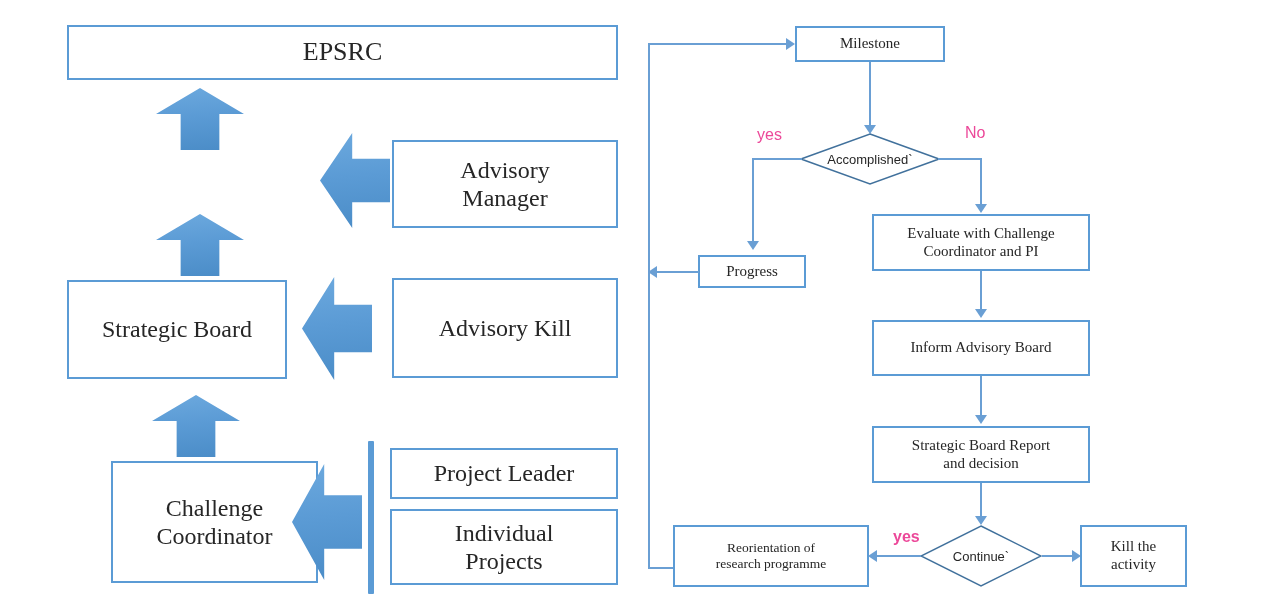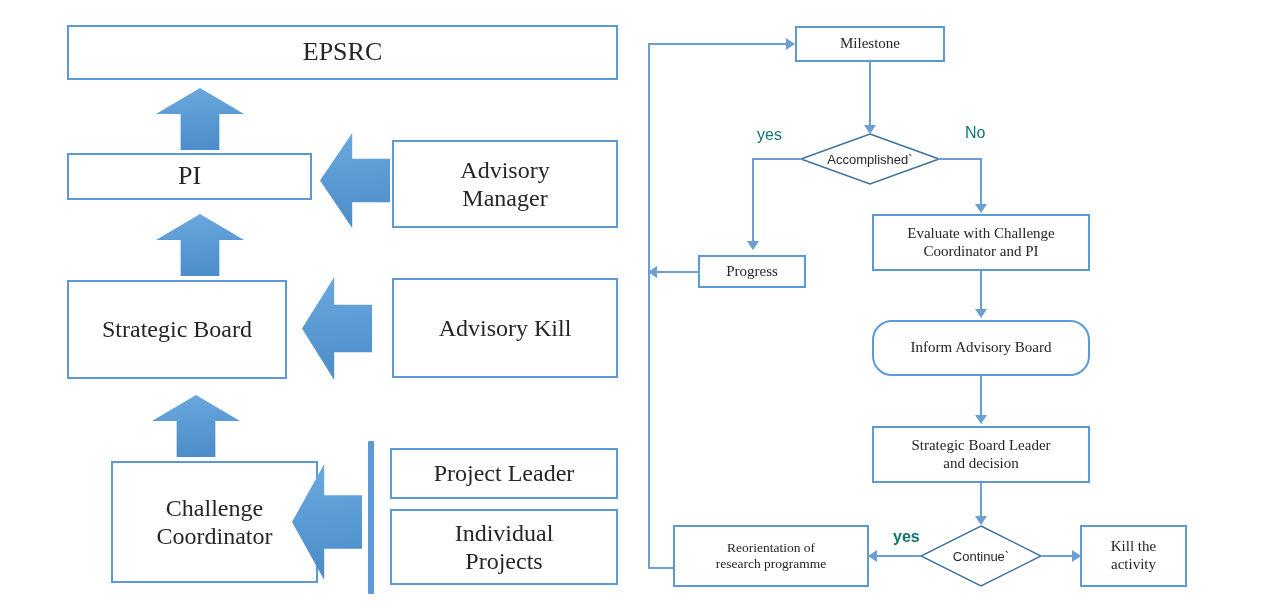--- a/index.html
+++ b/index.html
@@ -105,34 +105,33 @@
     align-items: center;
     justify-content: center;
     font-size: 13px;
     color: #262626;
   }
 
   
   .edgelabel {
     position: absolute;
     font-size: 16px;
-    color: #0f766e;
+    color: #ec4899;
   }
   .edgelabel.bold { font-weight: bold; font-size: 16px; }
 </style>
 </head>
 <body>
 
 <div id="canvas">
 
   <div class="node org-lg" style="left:67px; top:25px; width:551px; height:55px;">EPSRC</div>
 
   <div class="blockarrow arrow-up" style="left:156px; top:88px; width:88px; height:62px;"></div>
 
-  <div class="node org-lg" style="left:67px; top:153px; width:245px; height:47px;">PI</div>
 
   <div class="blockarrow arrow-left" style="left:320px; top:133px; width:70px; height:95px;"></div>
 
   <div class="node org-md" style="left:392px; top:140px; width:226px; height:88px;">Advisory
 Manager</div>
 
   <div class="blockarrow arrow-up" style="left:156px; top:214px; width:88px; height:62px;"></div>
 
   <div class="node org-md" style="left:67px; top:280px; width:220px; height:99px;">Strategic Board</div>
 
@@ -187,26 +186,26 @@
   <div class="ln v" style="left:980px; top:158px; height:48px;"></div>
   <div class="arrowhead ah-down" style="left:975px; top:204px;"></div>
   <div class="edgelabel" style="left:965px; top:124px;">No</div>
 
   <div class="node flow" style="left:872px; top:214px; width:218px; height:57px;text-align:center;">Evaluate with Challenge
 Coordinator  and PI</div>
 
   <div class="ln v" style="left:980px; top:271px; height:40px;"></div>
   <div class="arrowhead ah-down" style="left:975px; top:309px;"></div>
 
-  <div class="node flow" style="left:872px; top:320px; width:218px; height:56px;border-radius:20px;">Inform Advisory  Board</div>
+  <div class="node flow" style="left:872px; top:320px; width:218px; height:56px;">Inform Advisory  Board</div>
 
   <div class="ln v" style="left:980px; top:376px; height:42px;"></div>
   <div class="arrowhead ah-down" style="left:975px; top:415px;"></div>
 
-  <div class="node flow" style="left:872px; top:426px; width:218px; height:57px;">Strategic Board Leader
+  <div class="node flow" style="left:872px; top:426px; width:218px; height:57px;">Strategic Board Report
 and decision</div>
 
   <div class="ln v" style="left:980px; top:483px; height:36px;"></div>
   <div class="arrowhead ah-down" style="left:975px; top:516px;"></div>
 
   <div class="diamond" style="left:920px; top:525px; width:122px; height:62px;">
     <svg width="122" height="62" viewBox="0 0 122 62" aria-hidden="true">
       <polygon points="61,1 121,31 61,61 1,31" fill="#ffffff" stroke="#41719C" stroke-width="1.4"></polygon>
     </svg>
     <span class="dlabel">Continue`</span>

